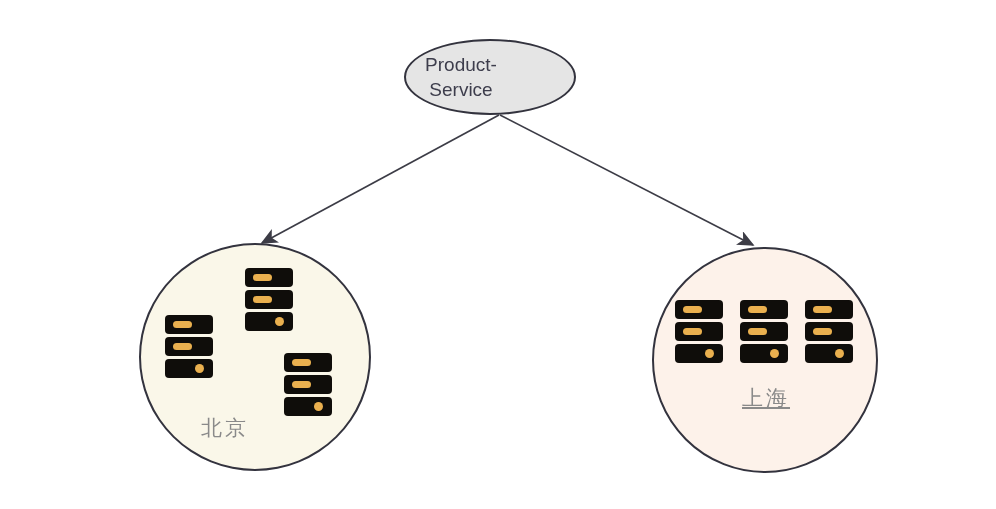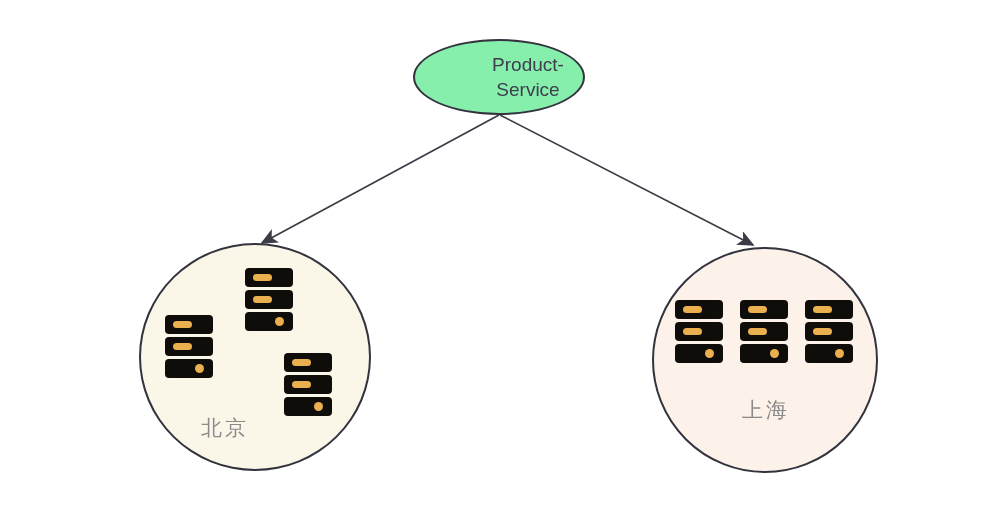--- a/index.html
+++ b/index.html
@@ -18,28 +18,28 @@
   
   .arrows-layer {
     position: absolute;
     left: 0; top: 0;
     width: 996px; height: 509px;
     pointer-events: none;
   }
   
   .root-node {
     position: absolute;
-    left: 413px; top: 39px;
+    left: 404px; top: 39px;
     width: 172px; height: 76px;
-    background: #86efac;
+    background: #e5e5e5;
     border: 2px solid #33333e;
     border-radius: 50%;
     display: flex;
     align-items: center;
-    justify-content: flex-end;
+    justify-content: flex-start;
     box-sizing: border-box;
   }
   .root-node .label {
     width: 110px;
     text-align: center;
     font-size: 19px;
     line-height: 1.32;
     color: #3d3d4c;
     overflow-wrap: break-word;
   }
@@ -61,21 +61,21 @@
     background: #fdf2ea;
   }
   .region-label {
     position: absolute;
     font-size: 21px;
     color: #8a8a8a;
     letter-spacing: 3px;
     white-space: nowrap;
   }
   .region-label.beijing { left: 201px; top: 414px; }
-  .region-label.shanghai { left: 742px; top: 396px; }
+  .region-label.shanghai { left: 742px; top: 384px; text-decoration: underline; }
   
   .server {
     position: absolute;
     width: 48px;
     display: flex;
     flex-direction: column;
     gap: 3px;
   }
   .server .unit {
     position: relative;

